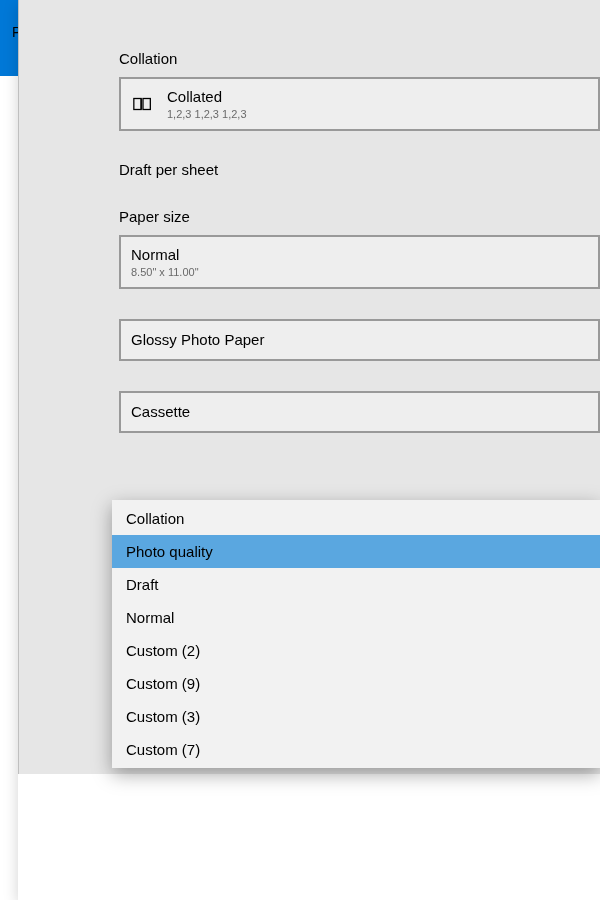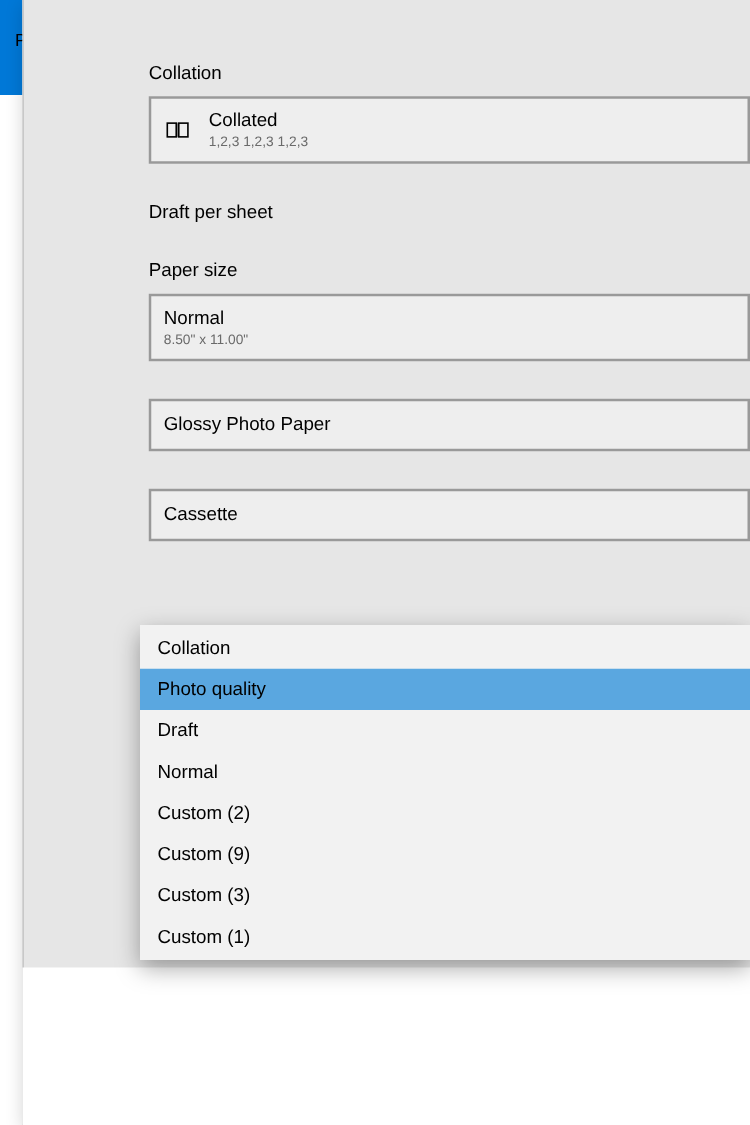--- a/index.html
+++ b/index.html
@@ -185,14 +185,14 @@
 <div class="panel-bottom-cut"></div>
 
 <div class="dropdown-list" id="quality-dropdown">
     <div class="dropdown-item">Collation</div>
     <div class="dropdown-item selected">Photo quality</div>
     <div class="dropdown-item">Draft</div>
     <div class="dropdown-item">Normal</div>
     <div class="dropdown-item">Custom (2)</div>
     <div class="dropdown-item">Custom (9)</div>
     <div class="dropdown-item">Custom (3)</div>
-    <div class="dropdown-item">Custom (1)</div>
+    <div class="dropdown-item">Custom (7)</div>
   </div>
 
 </body></html>

